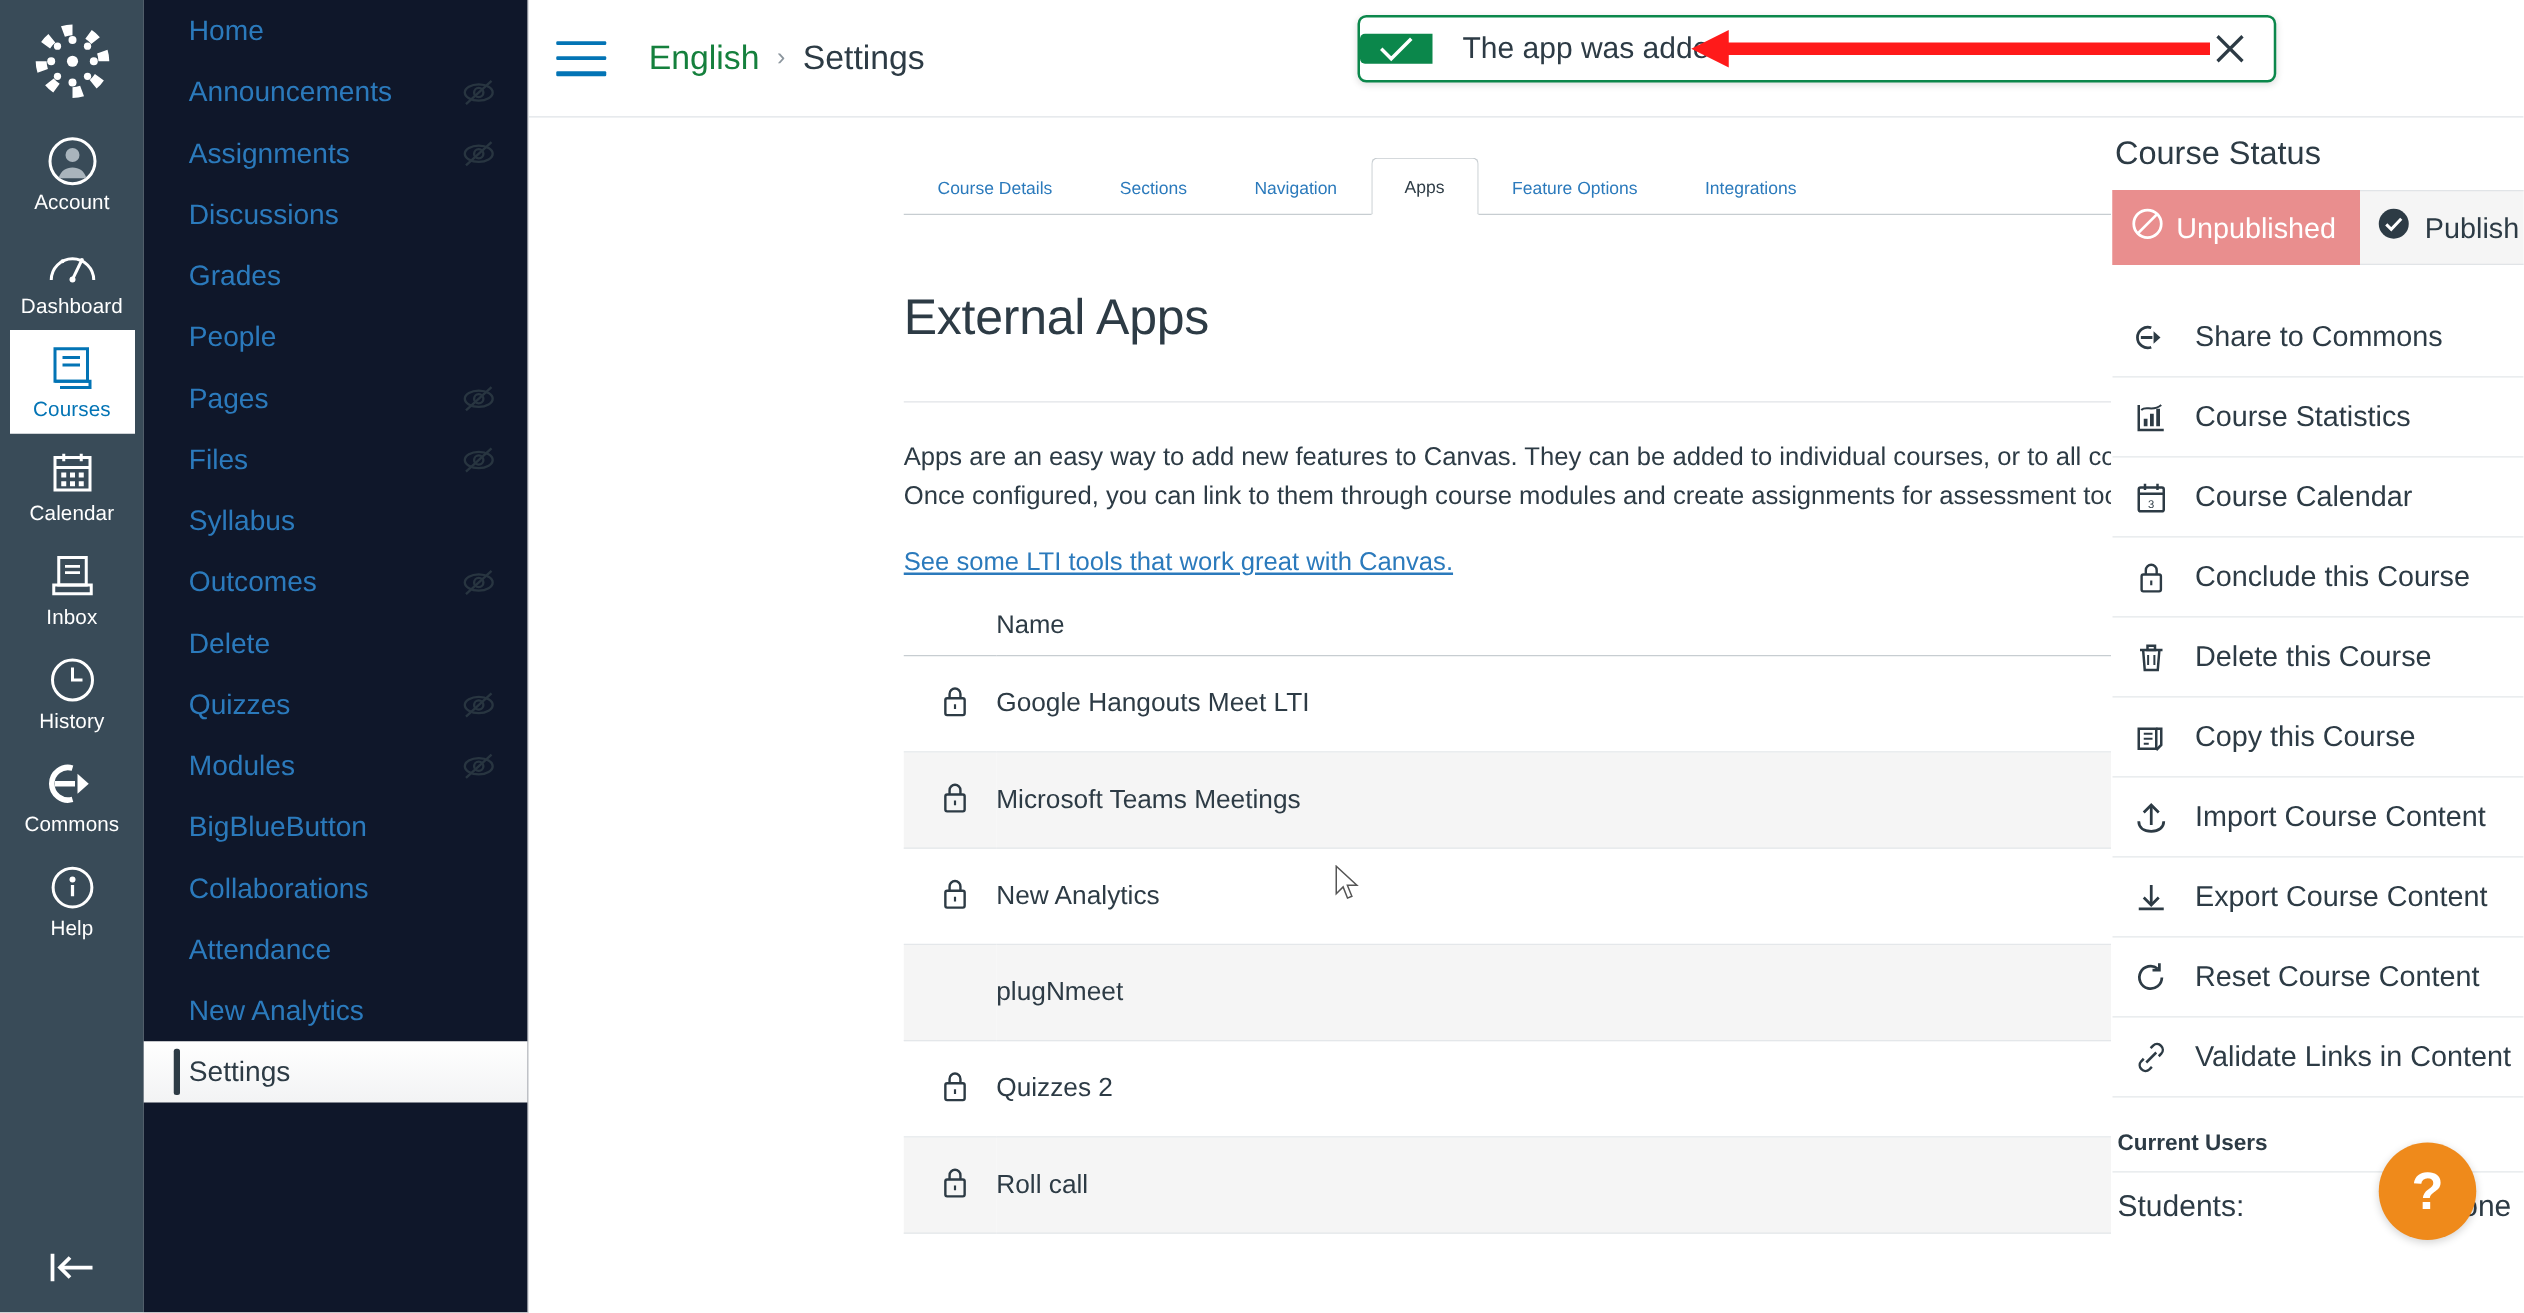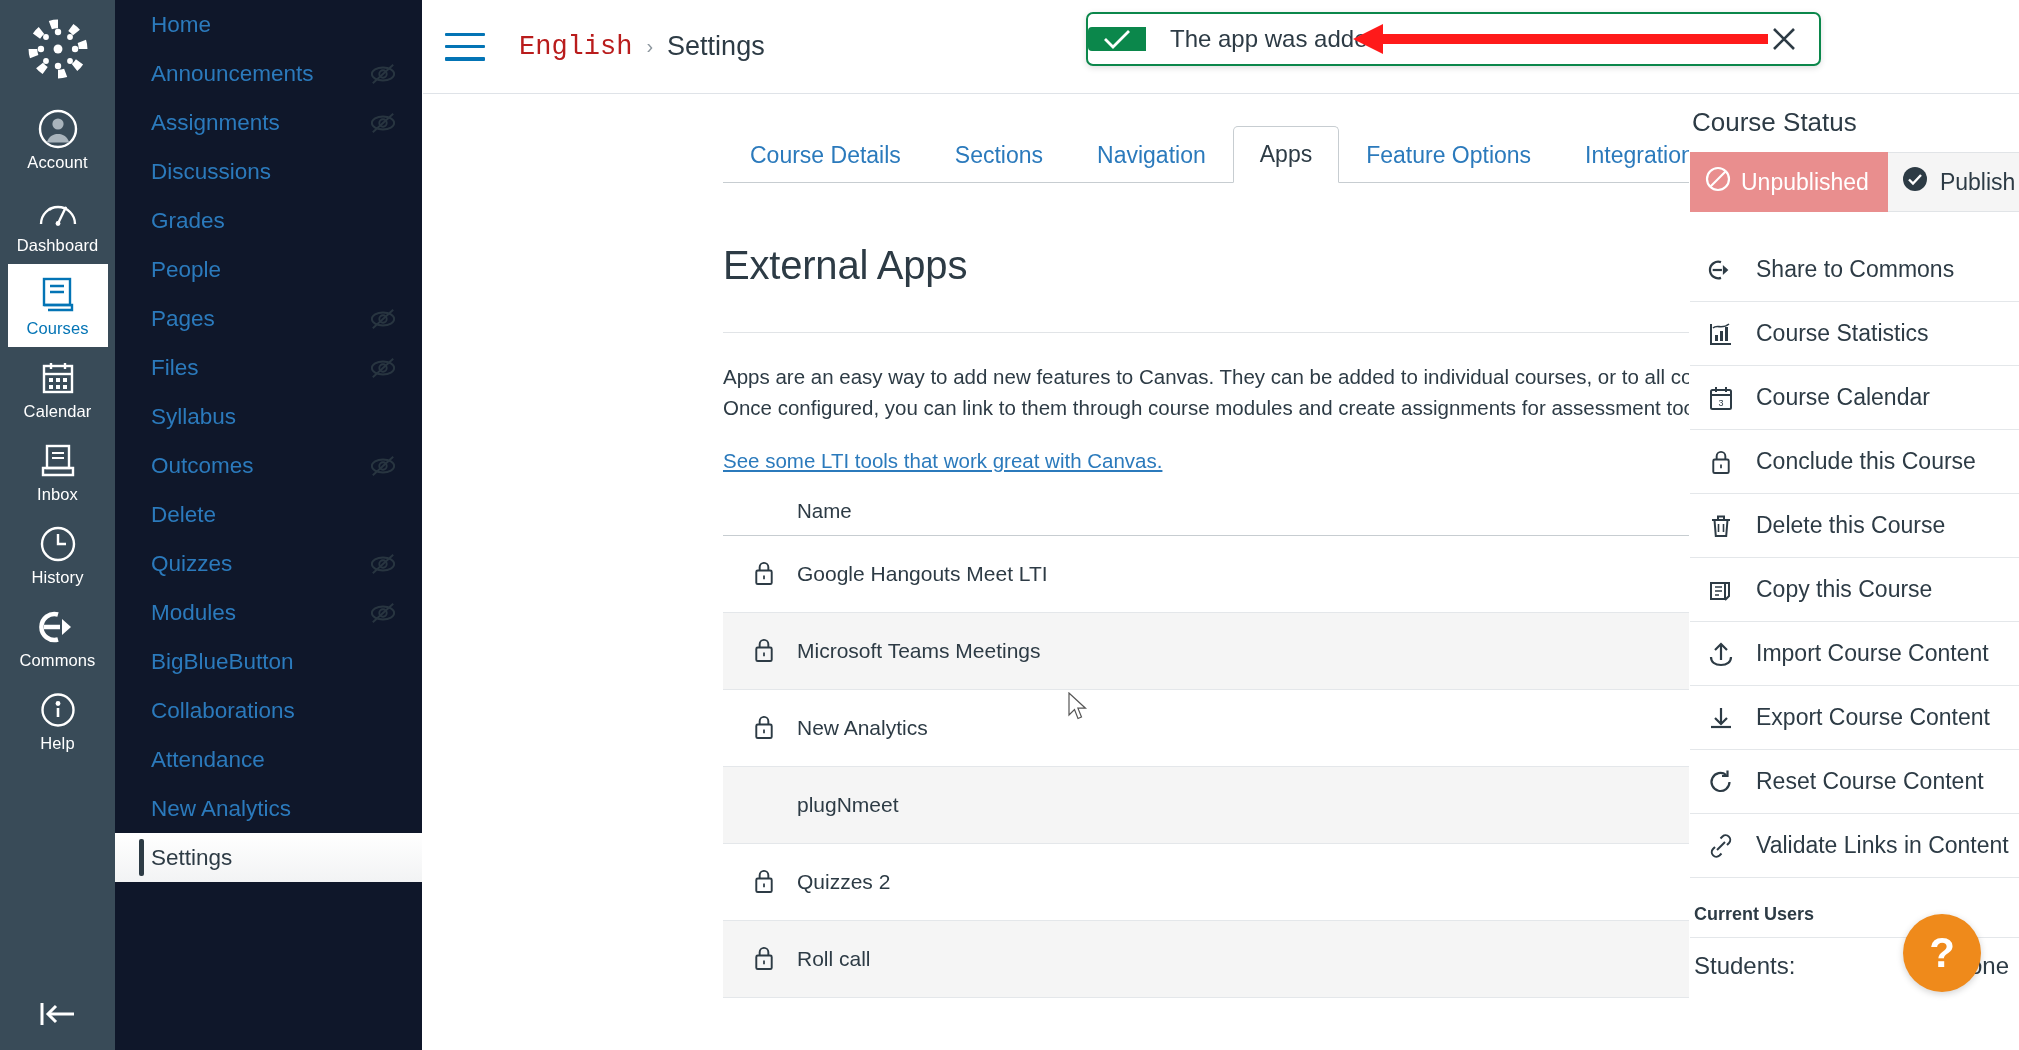--- a/index.html
+++ b/index.html
@@ -59,37 +59,37 @@
   }
   .topbar {
     height: 94px; display: flex; align-items: center;
     padding: 0 0 0 22px; border-bottom: 1px solid #dfe3e8;
     position: absolute; top: 0; left: 0; right: 0;
     box-sizing: border-box;
   }
   .hamburger { width: 40px; height: 28px; display: flex; flex-direction: column; justify-content: space-between; cursor: pointer; }
   .hamburger i { display: block; height: 3.5px; background: #0374B5; border-radius: 1px; }
   .crumbs { display: flex; align-items: center; margin-left: 34px; font-size: 27px; }
-  .crumbs a { color: #b91c1c; text-decoration: none; cursor: pointer; font-family: Liberation Mono, monospace; }
+  .crumbs a { color: #15803d; text-decoration: none; cursor: pointer; }
   .crumb-sep { color: #8c969e; margin: 0 14px; font-size: 20px; }
   .crumbs .cur { color: #2D3B45; }
 
   .content {
     position: absolute; top: 95px; left: 0; right: 330px; bottom: 0;
     padding: 30px 0 0 0; overflow: hidden;
   }
 
   
   .tabs {
     display: flex; align-items: flex-end; margin-left: 300px;
     border-bottom: 1px solid #c7cdd1; padding-left: 0; position: relative;
     width: 1190px;
   }
   .tab {
-    font-size: 23px; color: #2B7ABC; padding: 14px 26px 14px; cursor: pointer;
+    font-size: 14px; color: #2B7ABC; padding: 14px 26px 14px; cursor: pointer;
     text-decoration: none; white-space: nowrap; position: relative; top: 1px;
     border: 1px solid transparent; border-bottom: none;
   }
   .tab.active {
     color: #2D3B45; background: #fff;
     border: 1px solid #c7cdd1; border-bottom: 1px solid #fff;
     border-radius: 5px 5px 0 0;
   }
 
   .panel { margin-left: 300px; width: 1190px; position: relative; }

